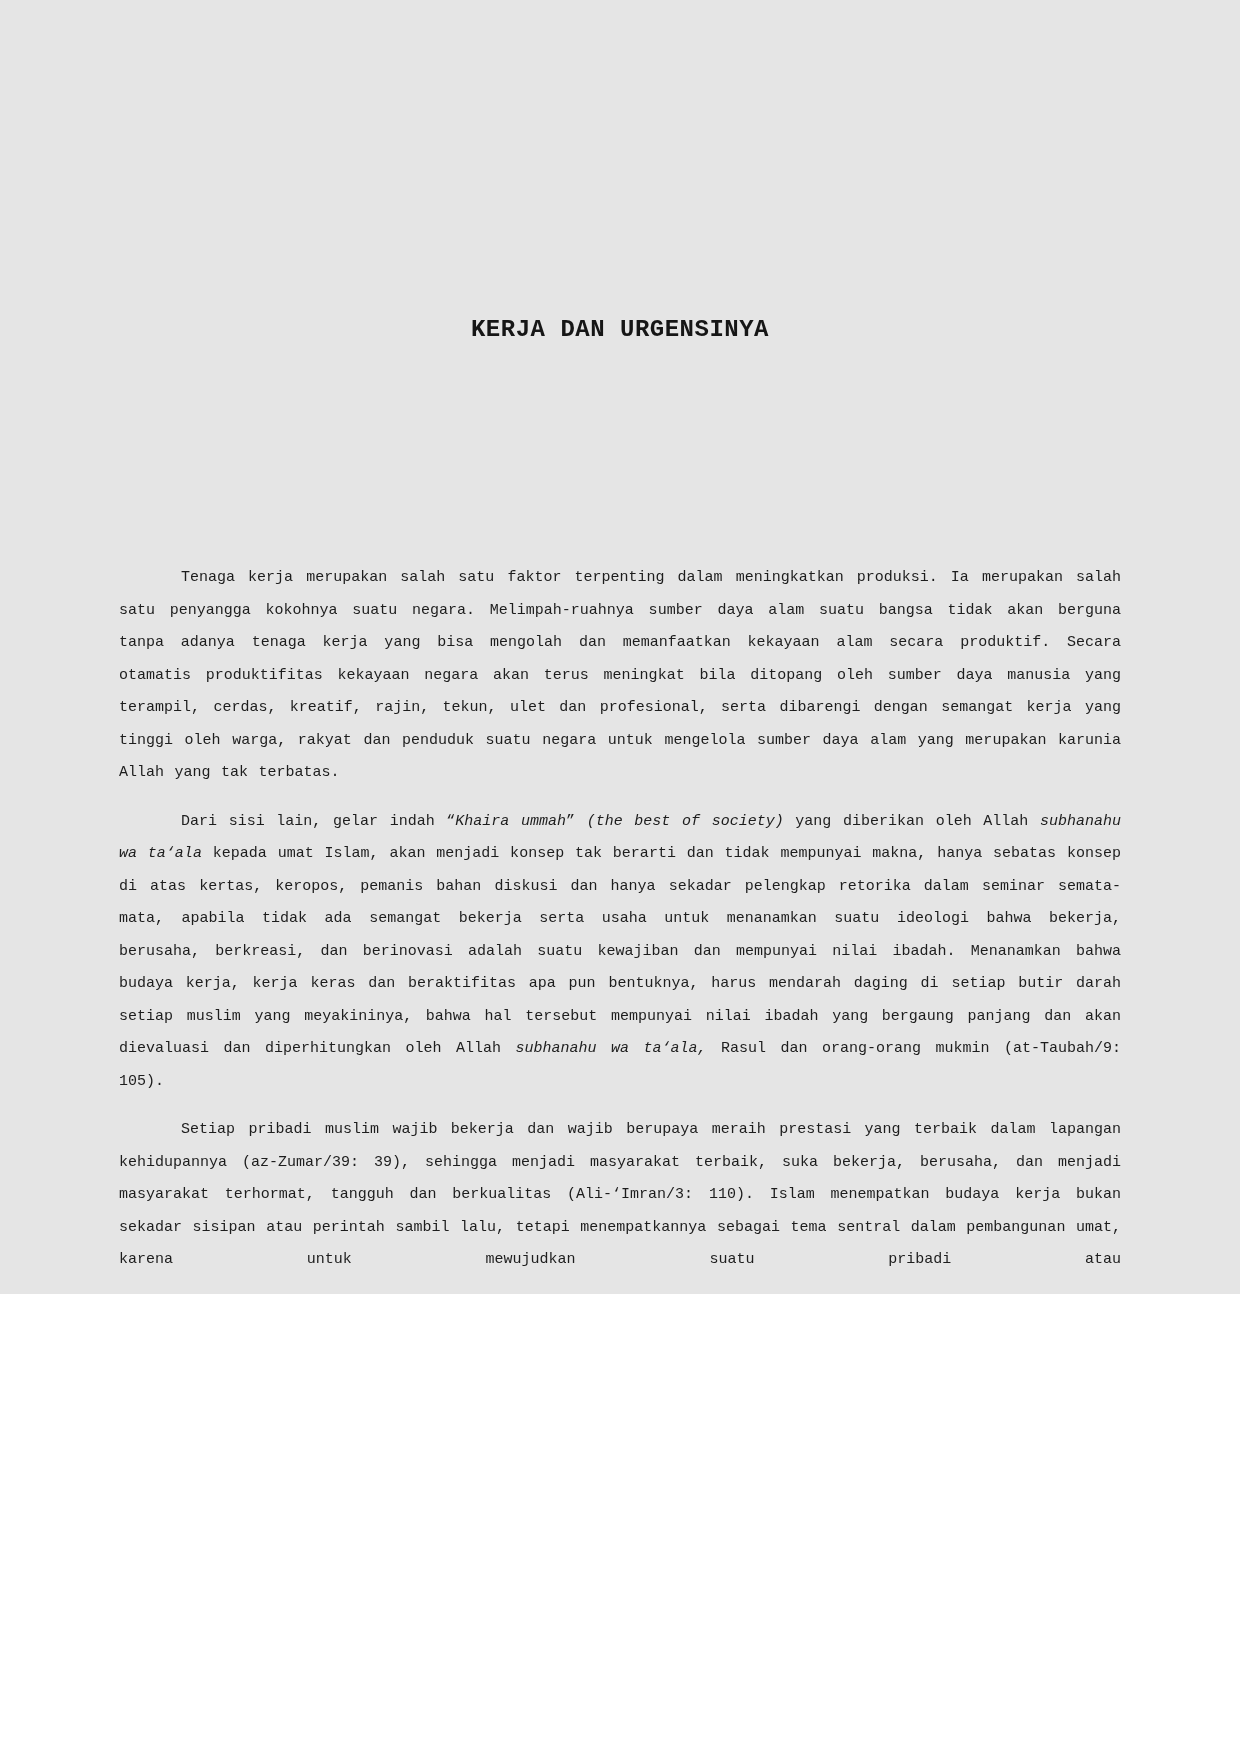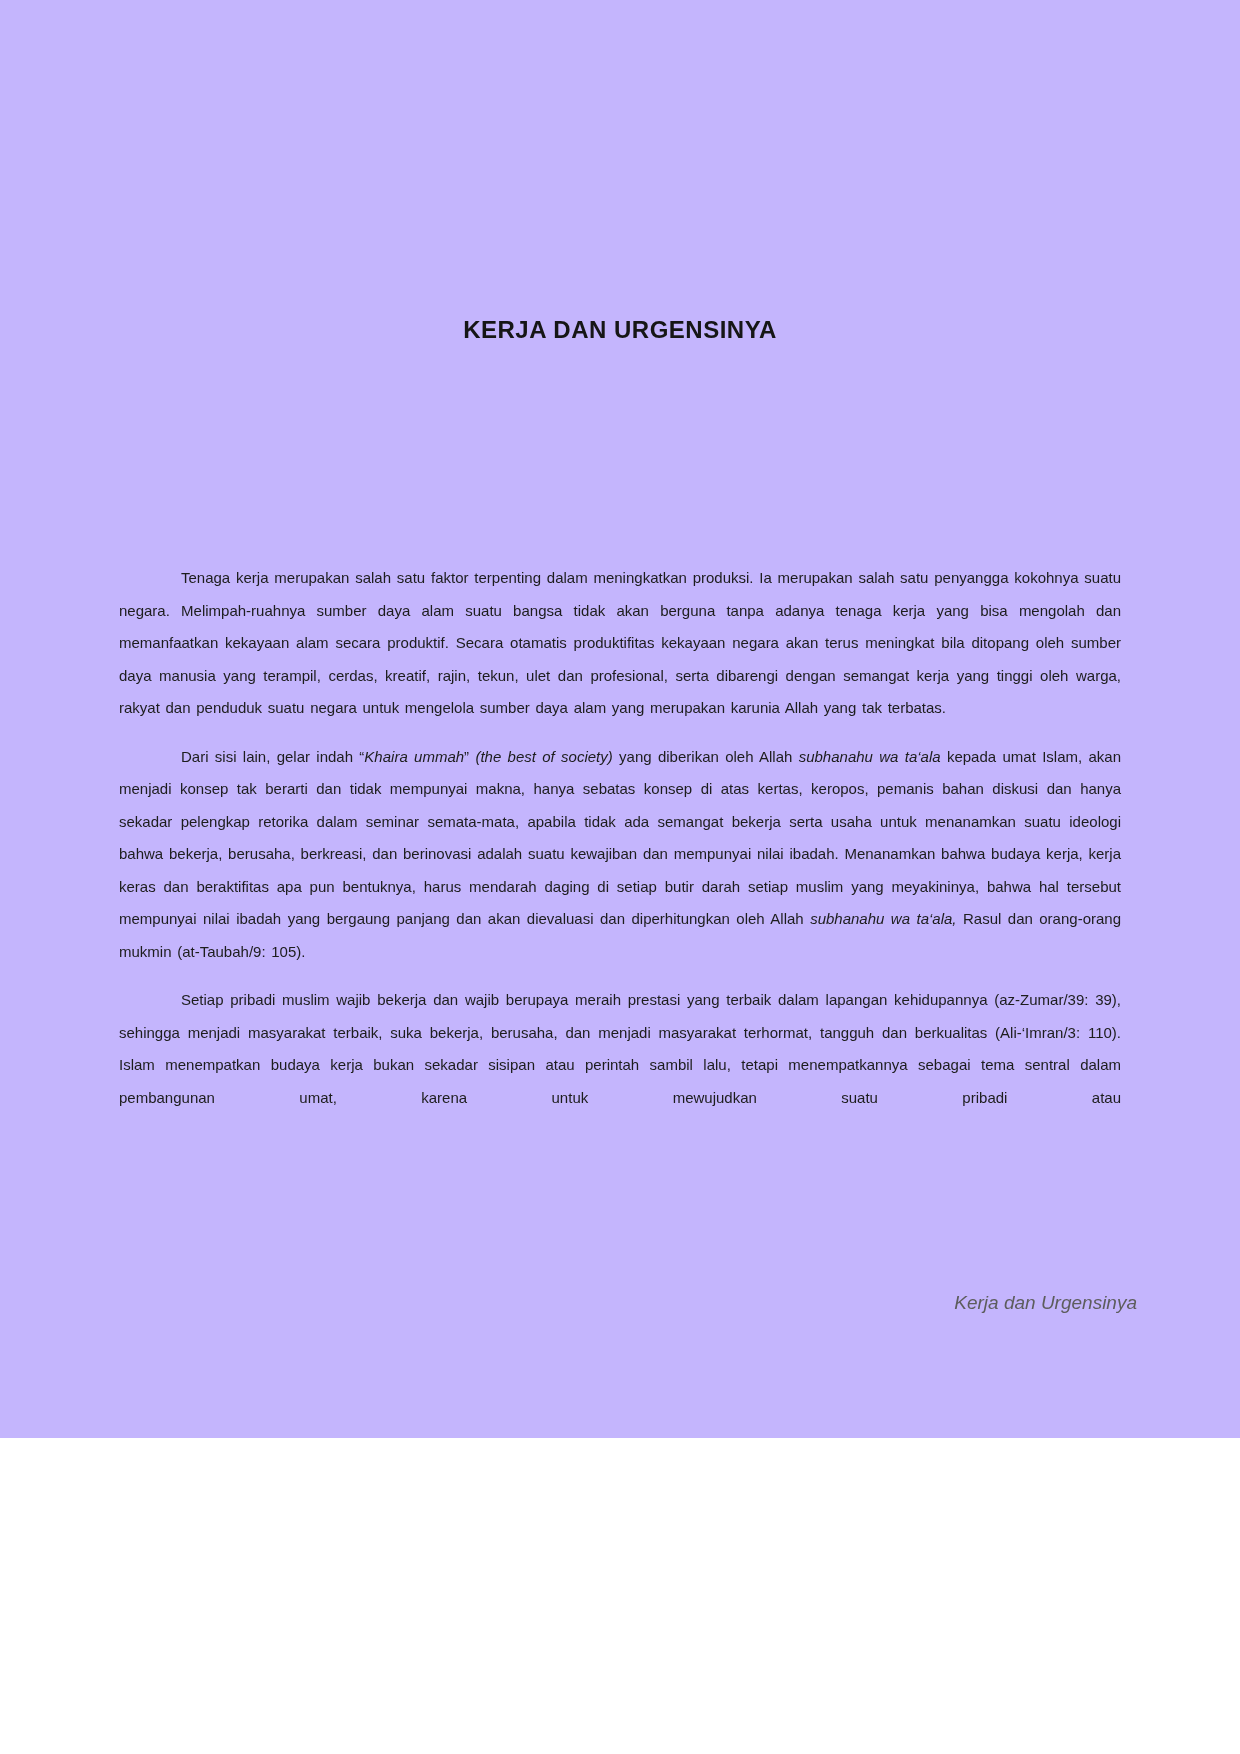--- a/index.html
+++ b/index.html
@@ -3,23 +3,23 @@
 <meta charset="utf-8">
 <style>
   html, body {
     margin: 0;
     padding: 0;
     background: #ffffff;
   }
   .page {
     position: relative;
     width: 1240px;
-    height: 1438px;
-    background: #c4b5fd;
-    font-family: Liberation Sans, sans-serif;
+    height: 1294px;
+    background: #e5e5e5;
+    font-family: Liberation Mono, monospace;
     color: #1d1d1d;
     overflow: hidden;
   }
   .doc-title {
     position: absolute;
     top: 316px;
     left: 0;
     width: 100%;
     margin: 0;
     text-align: center;

